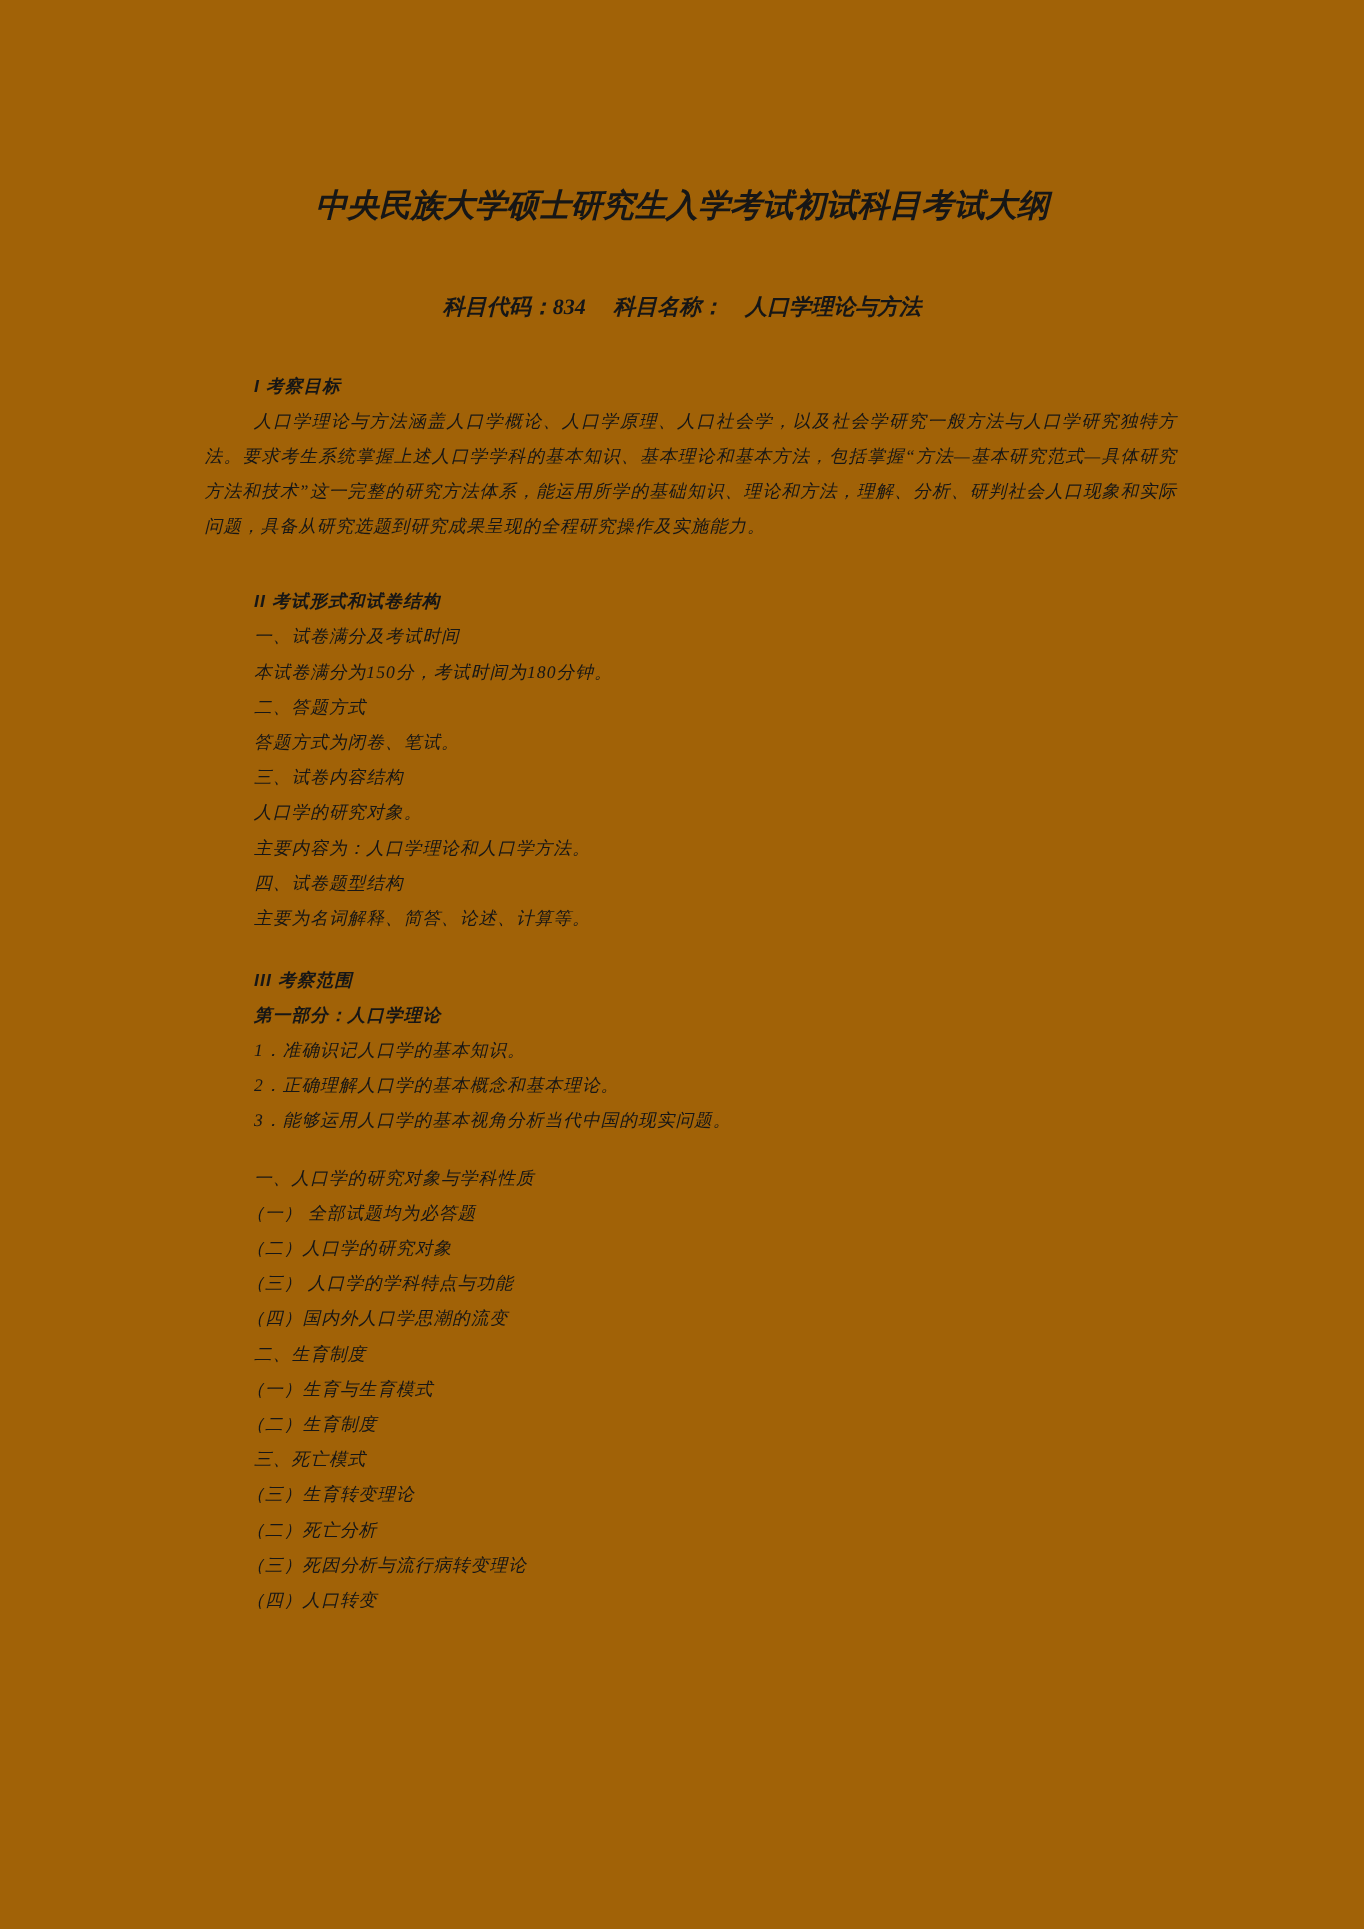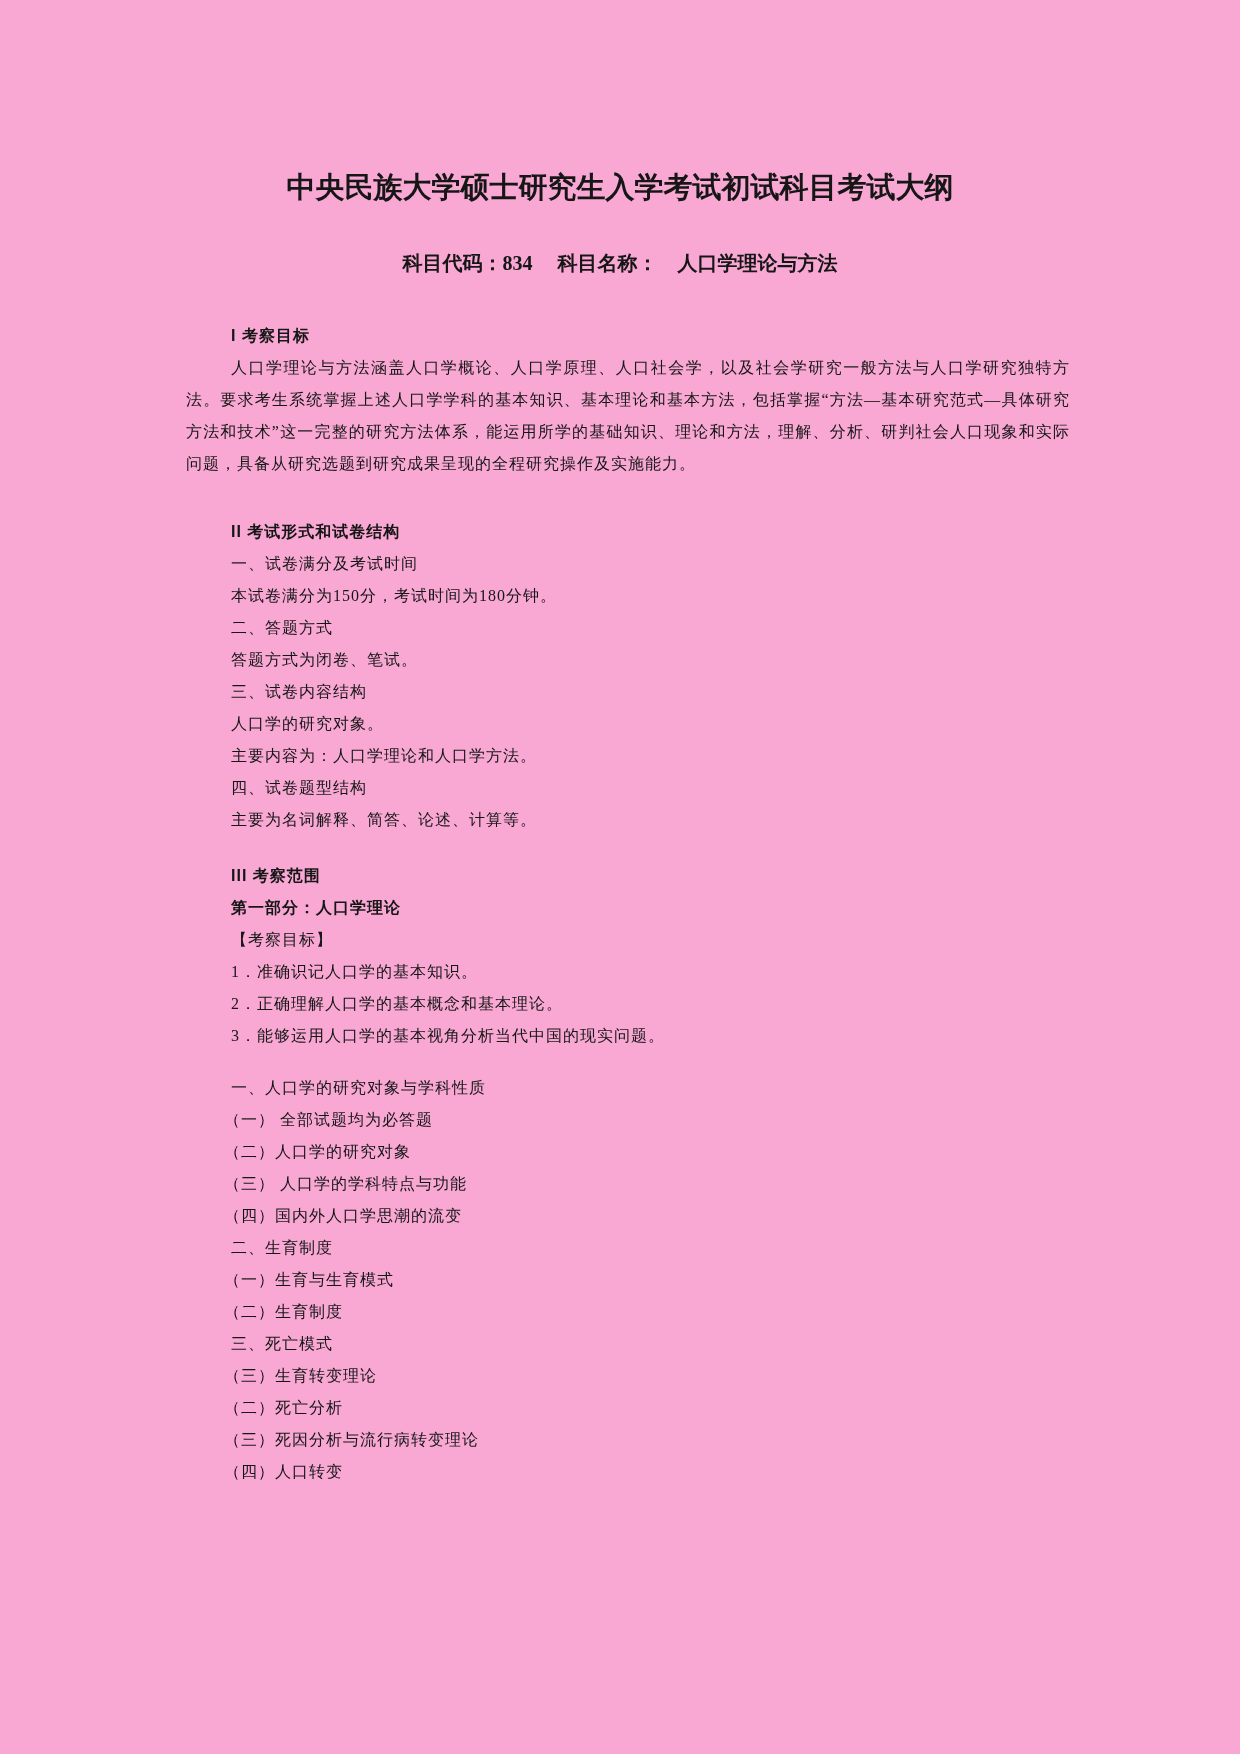--- a/index.html
+++ b/index.html
@@ -5,34 +5,35 @@
   html, body {
     margin: 0;
     padding: 0;
     background: #ffffff;
   }
   .page {
     position: relative;
     width: 1240px;
     height: 1754px;
     margin: 0 auto;
-    background: #f9a8d4;
+    background: #a16207;
     color: #161616;
     font-family: "Liberation Serif", "DejaVu Serif", serif;
     overflow: hidden;
+    font-style: italic;
   }
   .doc-title {
     padding-top: 168px;
     text-align: center;
     font-size: 29px;
     line-height: 38px;
     font-weight: 700;
   }
   .subject-line {
-    margin-top: 44px;
+    margin-top: 60px;
     text-align: center;
     font-size: 20px;
     line-height: 26px;
     font-weight: 700;
     white-space: pre;
   }
   .content {
     margin-left: 186px;
     width: 884px;
     font-size: 16px;
@@ -93,21 +94,20 @@
         <div class="line">人口学的研究对象。</div>
         <div class="line">主要内容为：人口学理论和人口学方法。</div>
         <div class="line">四、试卷题型结构</div>
         <div class="line">主要为名词解释、简答、论述、计算等。</div>
       </div>
 
     <div class="sec-heading" id="scope-heading">III 考察范围</div>
 
     <div class="part-heading">第一部分：人口学理论</div>
 
-    <div class="line">【考察目标】</div>
 
     <div>
         <div class="line">1．准确识记人口学的基本知识。</div>
         <div class="line">2．正确理解人口学的基本概念和基本理论。</div>
         <div class="line">3．能够运用人口学的基本视角分析当代中国的现实问题。</div>
       </div>
 
     <div class="outline-block">
         <div class="line">一、人口学的研究对象与学科性质</div>
         <div class="line paren">（一） 全部试题均为必答题</div>

